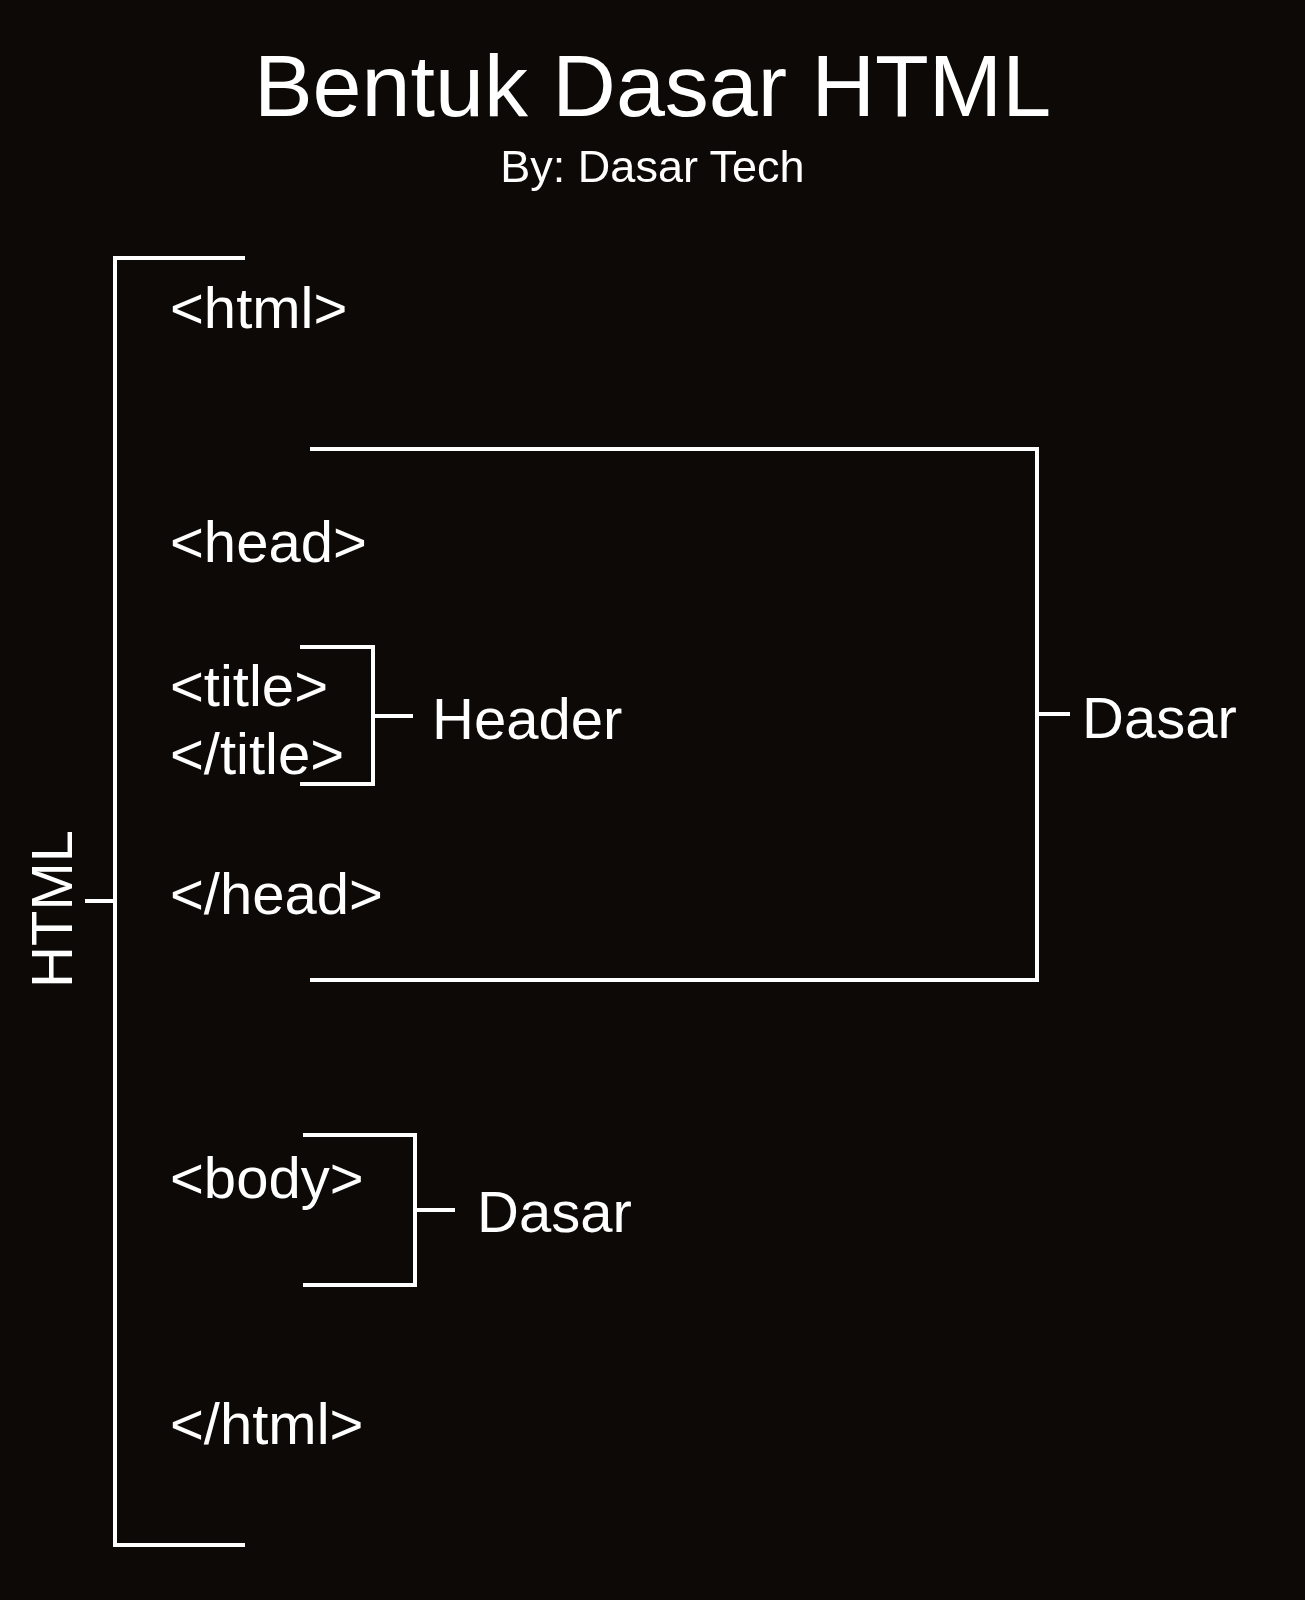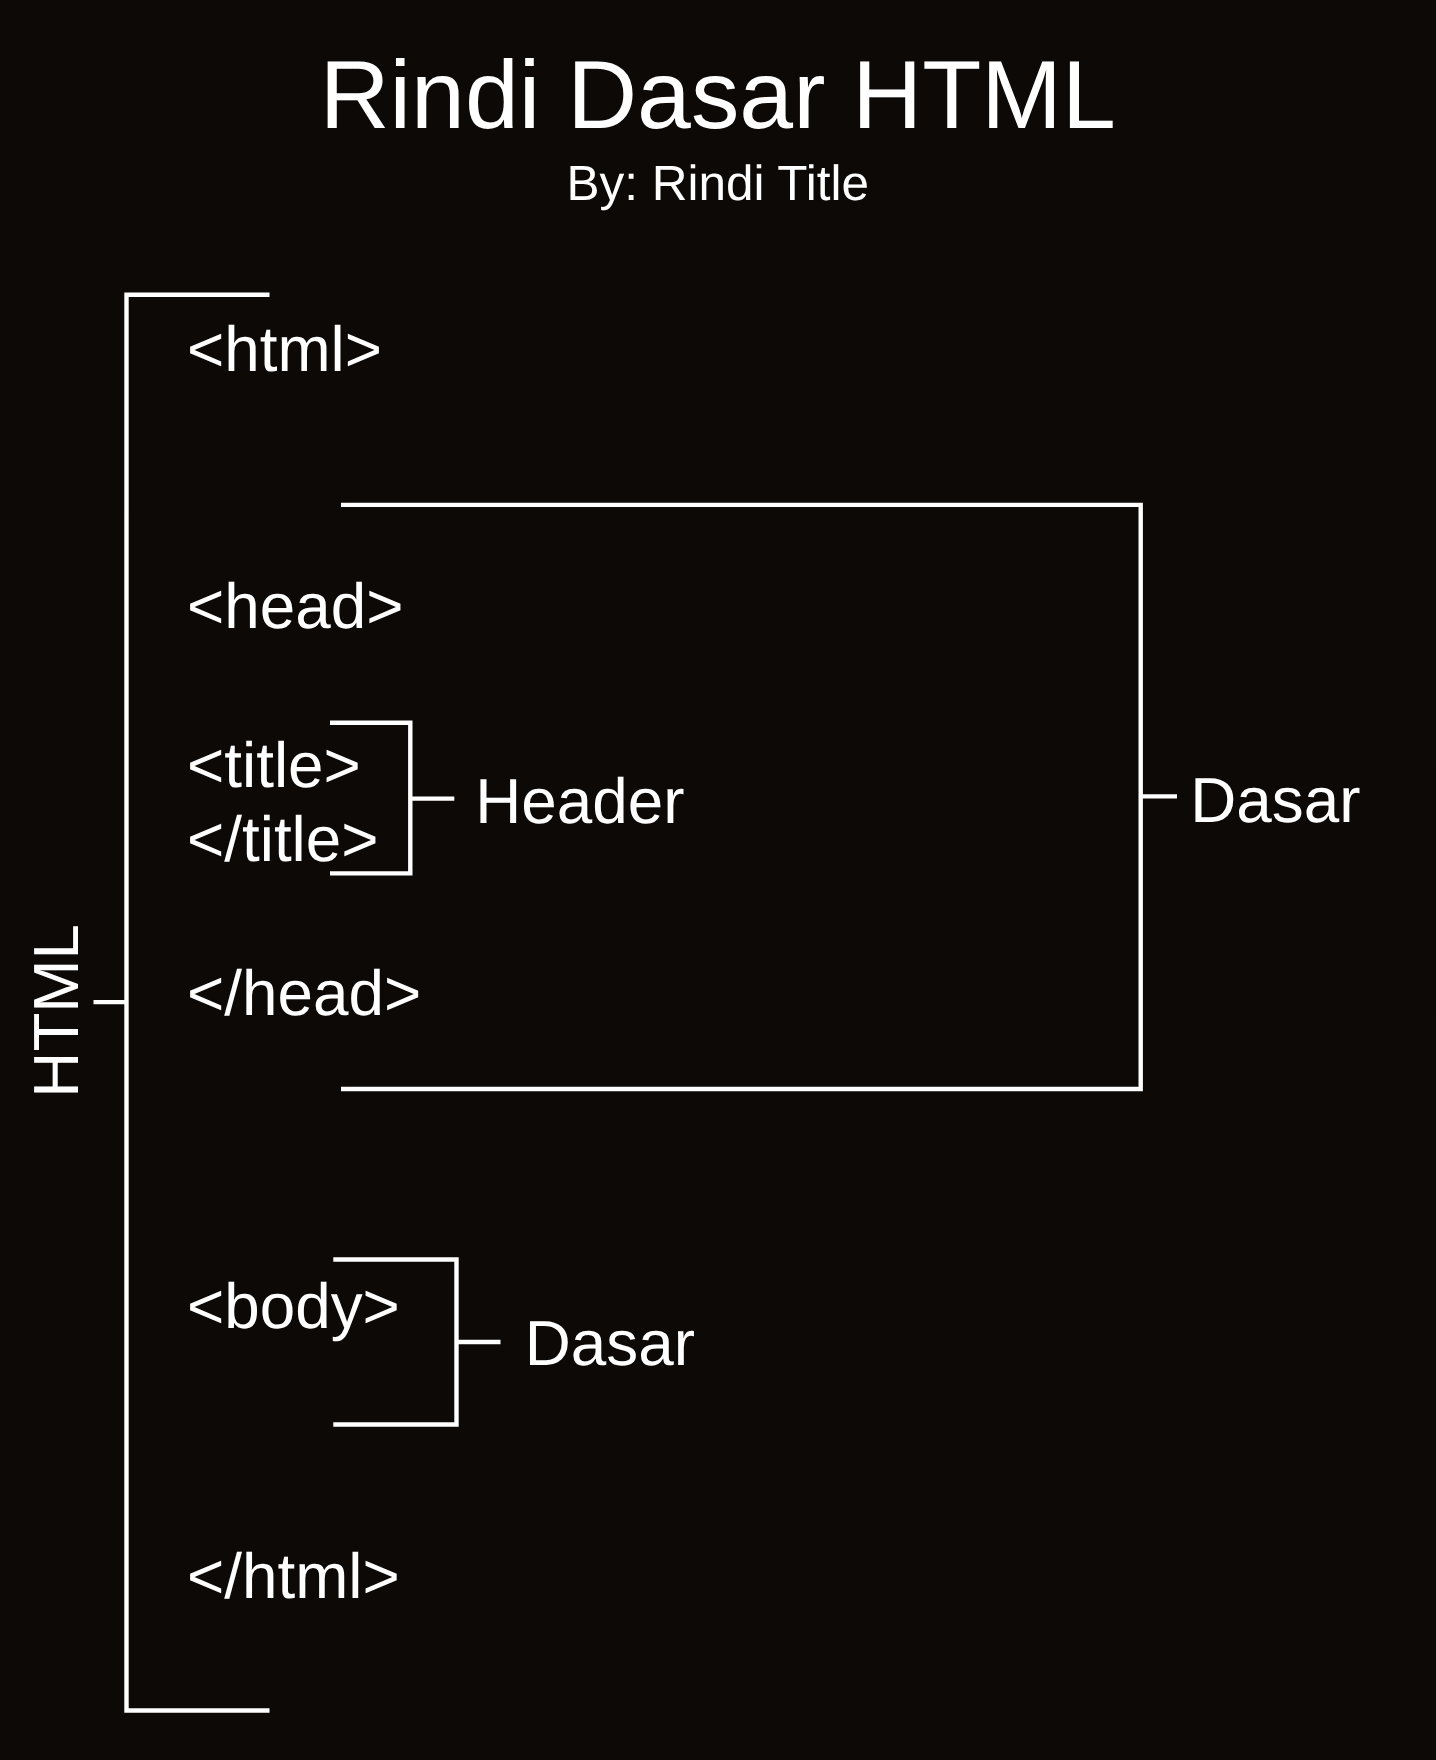--- a/index.html
+++ b/index.html
@@ -8,36 +8,36 @@
       background: #0d0906;
       width: 1305px;
       height: 1600px;
       font-family: Arial, Helvetica, sans-serif;
       color: #fff;
       position: relative;
       overflow: hidden;
     }
     .title { font-size: 88px; text-align: center; padding-top: 35px; }
     .subtitle { font-size: 45px; text-align: center; margin-top: 4px; }
-    .diagram { position: absolute; left: 0; top: 250px; width: 1081px; height: 1350px; }
+    .diagram { position: absolute; left: 0; top: 240px; width: 1081px; height: 1350px; }
     .tag { position: absolute; font-size: 58px; }
     .txt { position: absolute; font-size: 58px; }
     .vlabel {
       position: absolute;
       writing-mode: vertical-rl;
       transform: rotate(180deg);
       font-size: 58px;
     }
     .s4 { stroke: #fff; stroke-width: 4; fill: none; }
   </style>
 </head>
 <body>
 
-<div class="title">Rindi Dasar HTML</div>
-<div class="subtitle">By: Rindi Title</div>
+<div class="title">Bentuk Dasar HTML</div>
+<div class="subtitle">By: Dasar Tech</div>
 
 <div class="diagram">
 
   <svg width="1305" height="1350" style="position:absolute;left:0;top:0">
 
     <polyline class="s4" points="245,18 115,18 115,1305 245,1305"></polyline>
     <line class="s4" x1="115" y1="661" x2="85" y2="661"></line>
 
     <polyline class="s4" points="310,209 1037,209 1037,740 310,740"></polyline>
     <line class="s4" x1="1037" y1="474" x2="1070" y2="474"></line>

